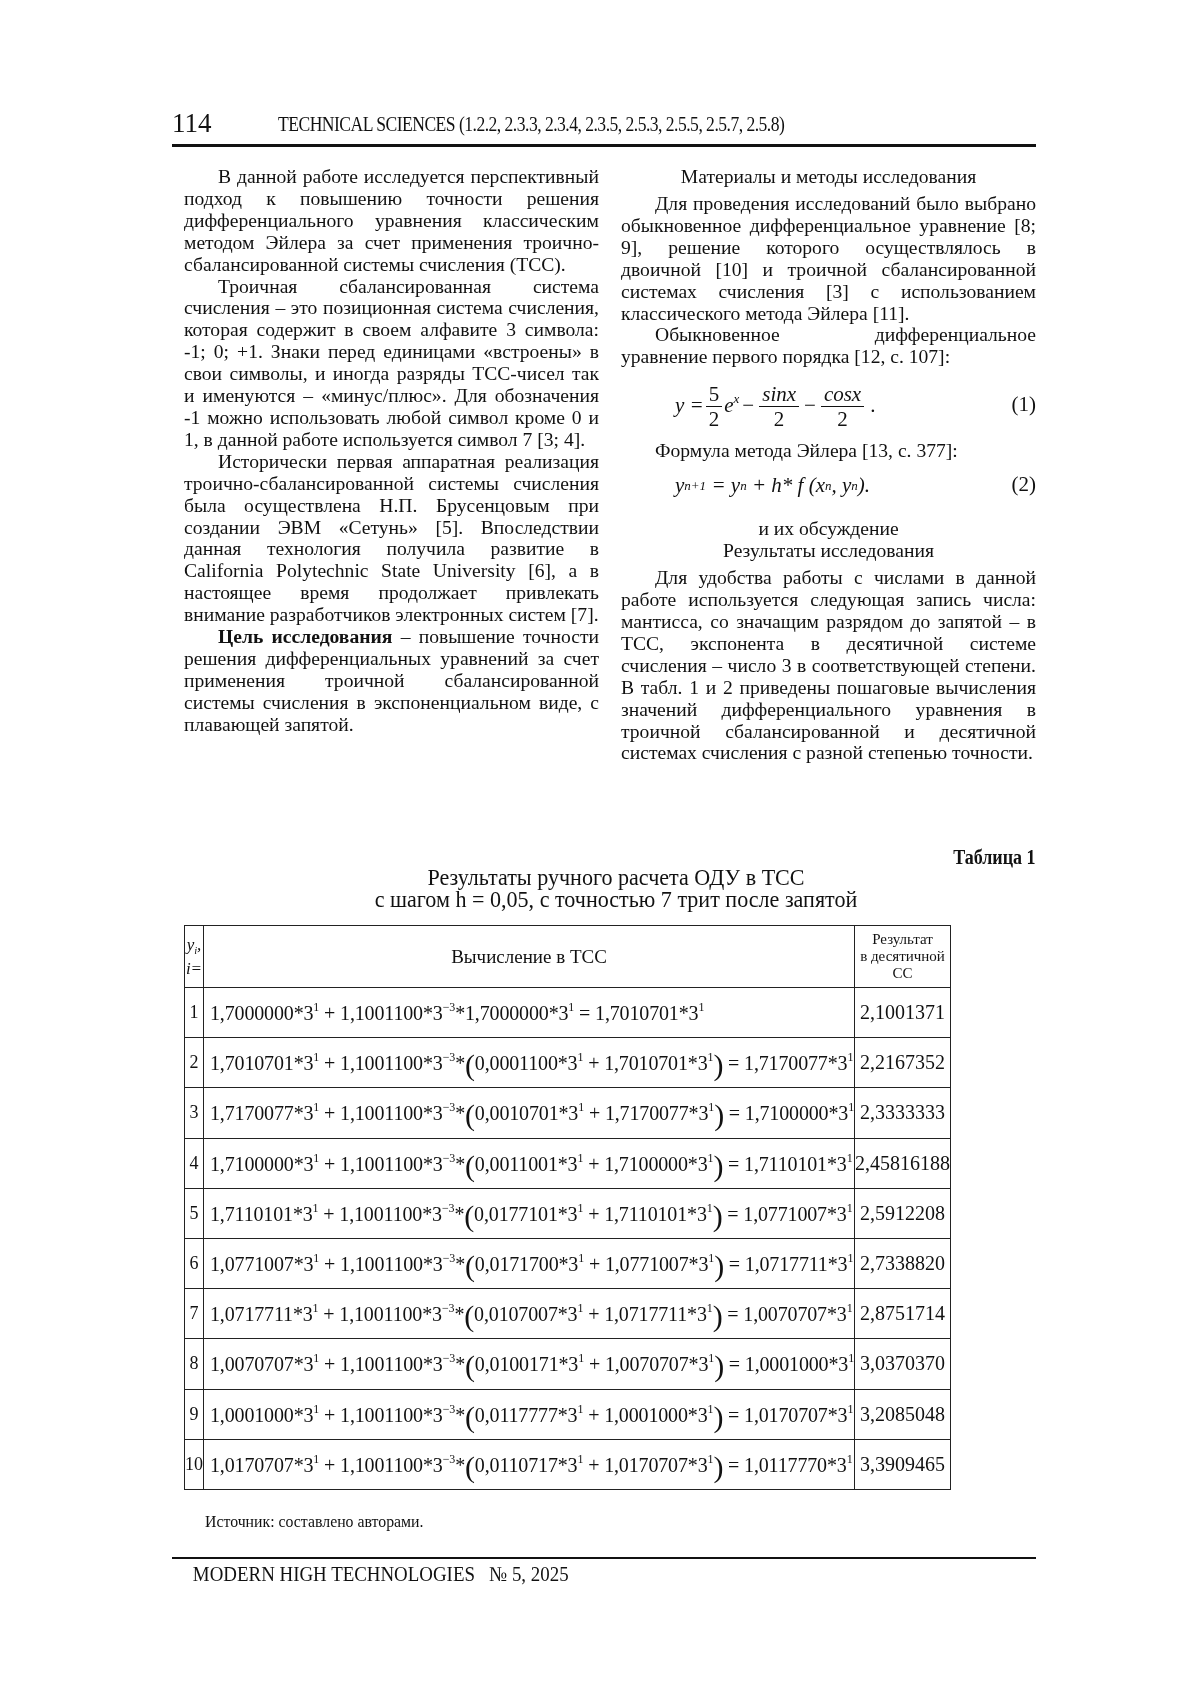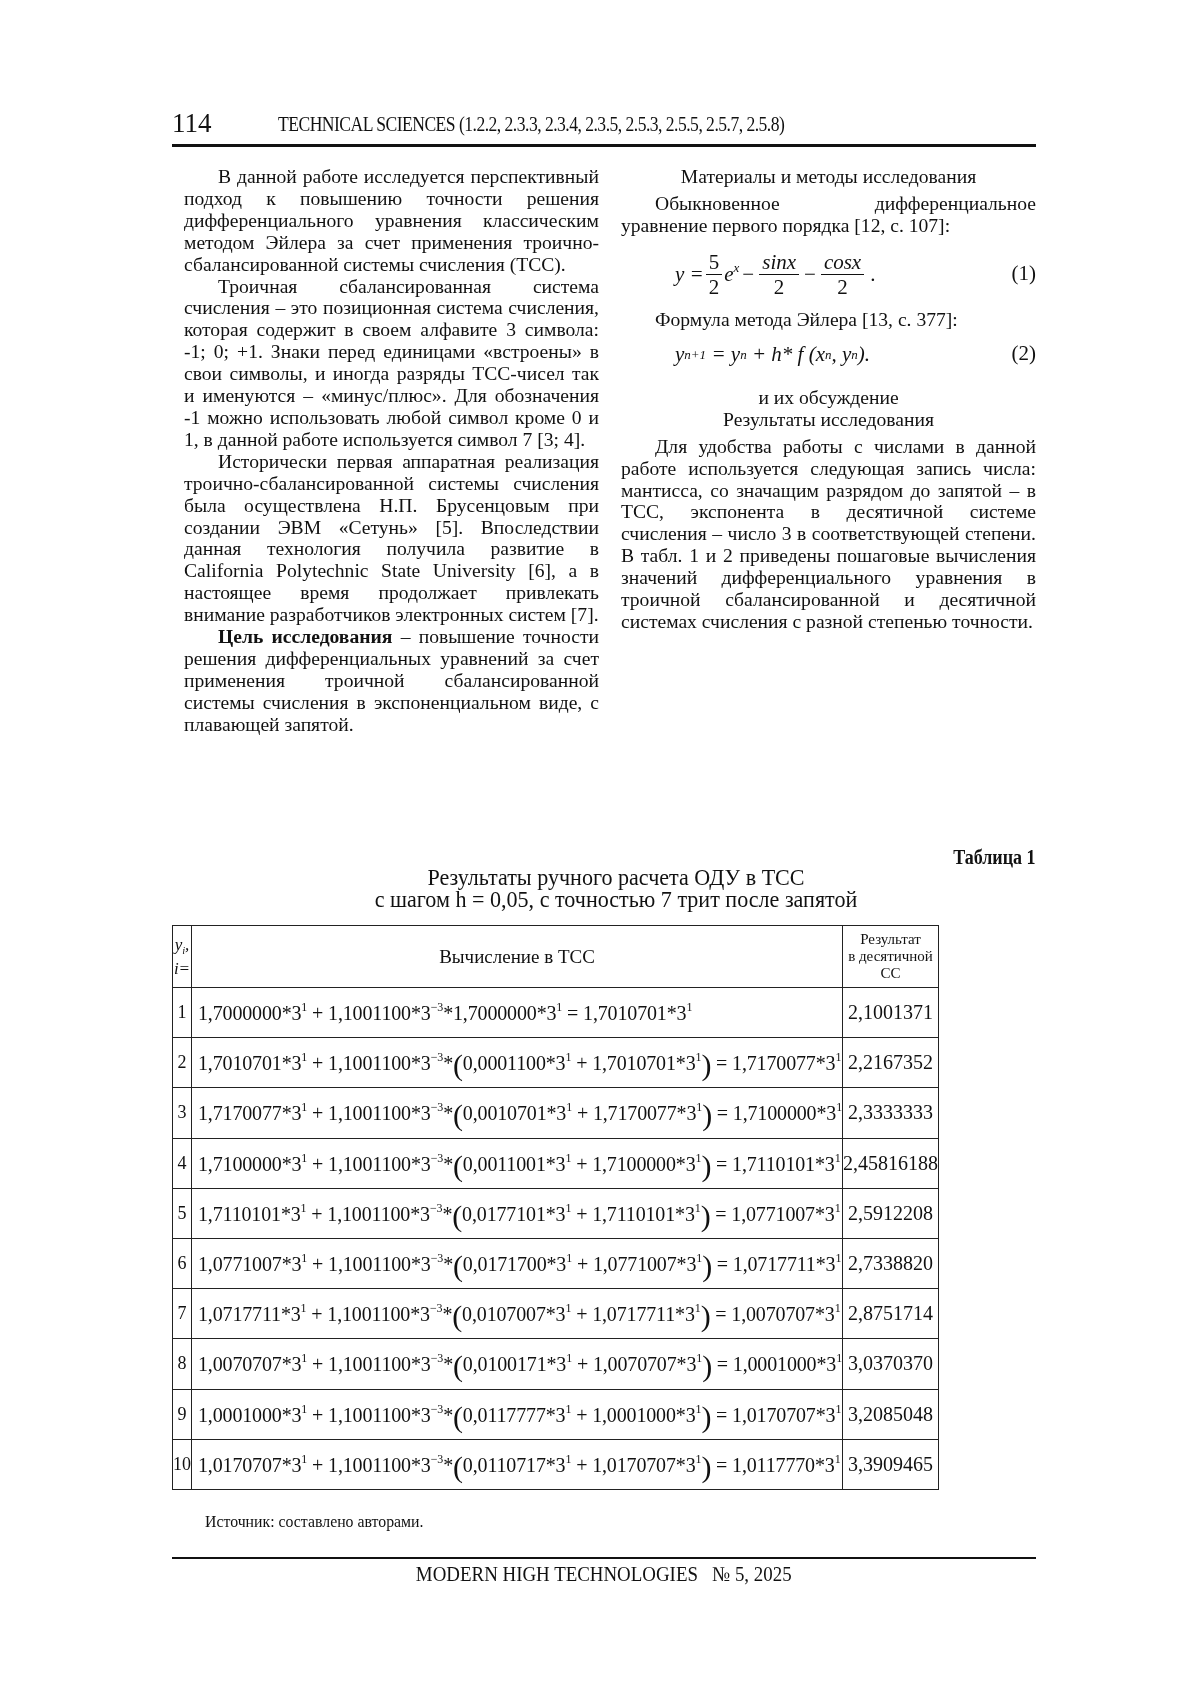--- a/index.html
+++ b/index.html
@@ -32,38 +32,38 @@
   .f2 { position: absolute; left: 54px; top: 0; height: 32px; display: flex; align-items: center; }
   .formula.small { height: 34px; margin: 8px 0 12px 0; }
   sub, sup { font-size: 62%; }
 
   .table-label { position: absolute; top: 846px; right: 0; font-weight: bold; font-size: 20px;
                  transform: scaleX(0.9); transform-origin: right; }
   .table-caption { position: absolute; top: 866px; left: 12px; width: 864px; text-align: center;
                    font-size: 24px; line-height: 22px; }
   .table-caption span { display: block; transform: scaleX(0.92); }
 
-  table.res { position: absolute; top: 925px; left: 0; width: 700px; border-collapse: collapse;
+  table.res { position: absolute; top: 925px; left: 12px; width: 700px; border-collapse: collapse;
               font-size: 19.5px; border-radius: 32px; }
   table.res td, table.res th { border: 1.6px solid #222; padding: 0; font-weight: normal; }
   table.res thead th { height: 61px; }
   table.res th.c-idx { width: 34px; font-style: italic; font-size: 17px; line-height: 17px; }
   table.res th.c-calc { font-size: 19px; }
   table.res th.c-dec { width: 126px; font-size: 15px; line-height: 17px; }
   table.res tbody td { height: 49.2px; }
   table.res td.idx { text-align: center; font-size: 18px; }
   table.res td.calc { padding-left: 6px; white-space: nowrap; font-size: 20px; letter-spacing: -0.15px; }
   table.res td.dec { text-align: center; font-size: 20px; }
   .calc sup { font-size: 60%; vertical-align: 9px; }
   .calc .paren { font-size: 30px; line-height: 20px; vertical-align: -5px; font-weight: 200; }
 
   .source { position: absolute; top: 1512px; left: 33px; font-size: 17px;
             transform: scaleX(0.93); transform-origin: left; }
   .footer-rule { position: absolute; top: 1557px; left: 0; width: 864px; border-top: 2.5px solid #111; }
-  .footer { position: absolute; top: 1562px; left: 0; width: 864px; text-align: center; font-size: 21px; }
+  .footer { position: absolute; top: 1562px; left: 0; width: 864px; text-align: left; font-size: 21px; }
   .footer span { display: inline-block; transform: scaleX(0.9); }
 </style>
 </head>
 <body>
 
 <div class="page">
 
   <div class="running-head">
     <span class="pnum">114</span>
     <span class="rtitle">TECHNICAL SCIENCES (1.2.2, 2.3.3, 2.3.4, 2.3.5, 2.5.3, 2.5.5, 2.5.7, 2.5.8)</span>
@@ -71,20 +71,21 @@
 
   <div class="col left">
     <p>В данной работе исследуется перспективный подход к повышению точности решения дифференциального уравнения классическим методом Эйлера за счет применения троично-сбалансированной системы счисления (ТСС).</p>
     <p>Троичная сбалансированная система счисления – это позиционная система счисления, которая содержит в своем алфавите 3 символа: -1; 0; +1. Знаки перед единицами «встроены» в свои символы, и иногда разряды ТСС-чисел так и именуются – «минус/плюс». Для обозначения -1 можно использовать любой символ кроме 0 и 1, в данной работе используется символ 7 [3; 4].</p>
     <p>Исторически первая аппаратная реализация троично-сбалансированной системы счисления была осуществлена Н.П. Брусенцовым при создании ЭВМ «Сетунь» [5]. Впоследствии данная технология получила развитие в California Polytechnic State University [6], а в настоящее время продолжает привлекать внимание разработчиков электронных систем [7].</p>
     <p><b>Цель исследования</b><span> – повышение точности решения дифференциальных уравнений за счет применения троичной сбалансированной системы счисления в экспоненциальном виде, с плавающей запятой.</span></p>
   </div>
 
   <div class="col right">
     <div class="heading">Материалы и методы исследования</div>
+    <p>Для проведения исследований было выбрано обыкновенное дифференциальное уравнение [8; 9], решение которого осуществлялось в двоичной [10] и троичной сбалансированной системах счисления [3] с использованием классического метода Эйлера [11].</p>
     <p>Обыкновенное дифференциальное уравнение первого порядка [12, с. 107]:</p>
 
     <div class="formula">
       <div class="f1">
         <span>y =</span>
         <span class="frac">
           <span class="num up">5</span>
           <span class="den">2</span>
         </span>
         <span>e</span>

